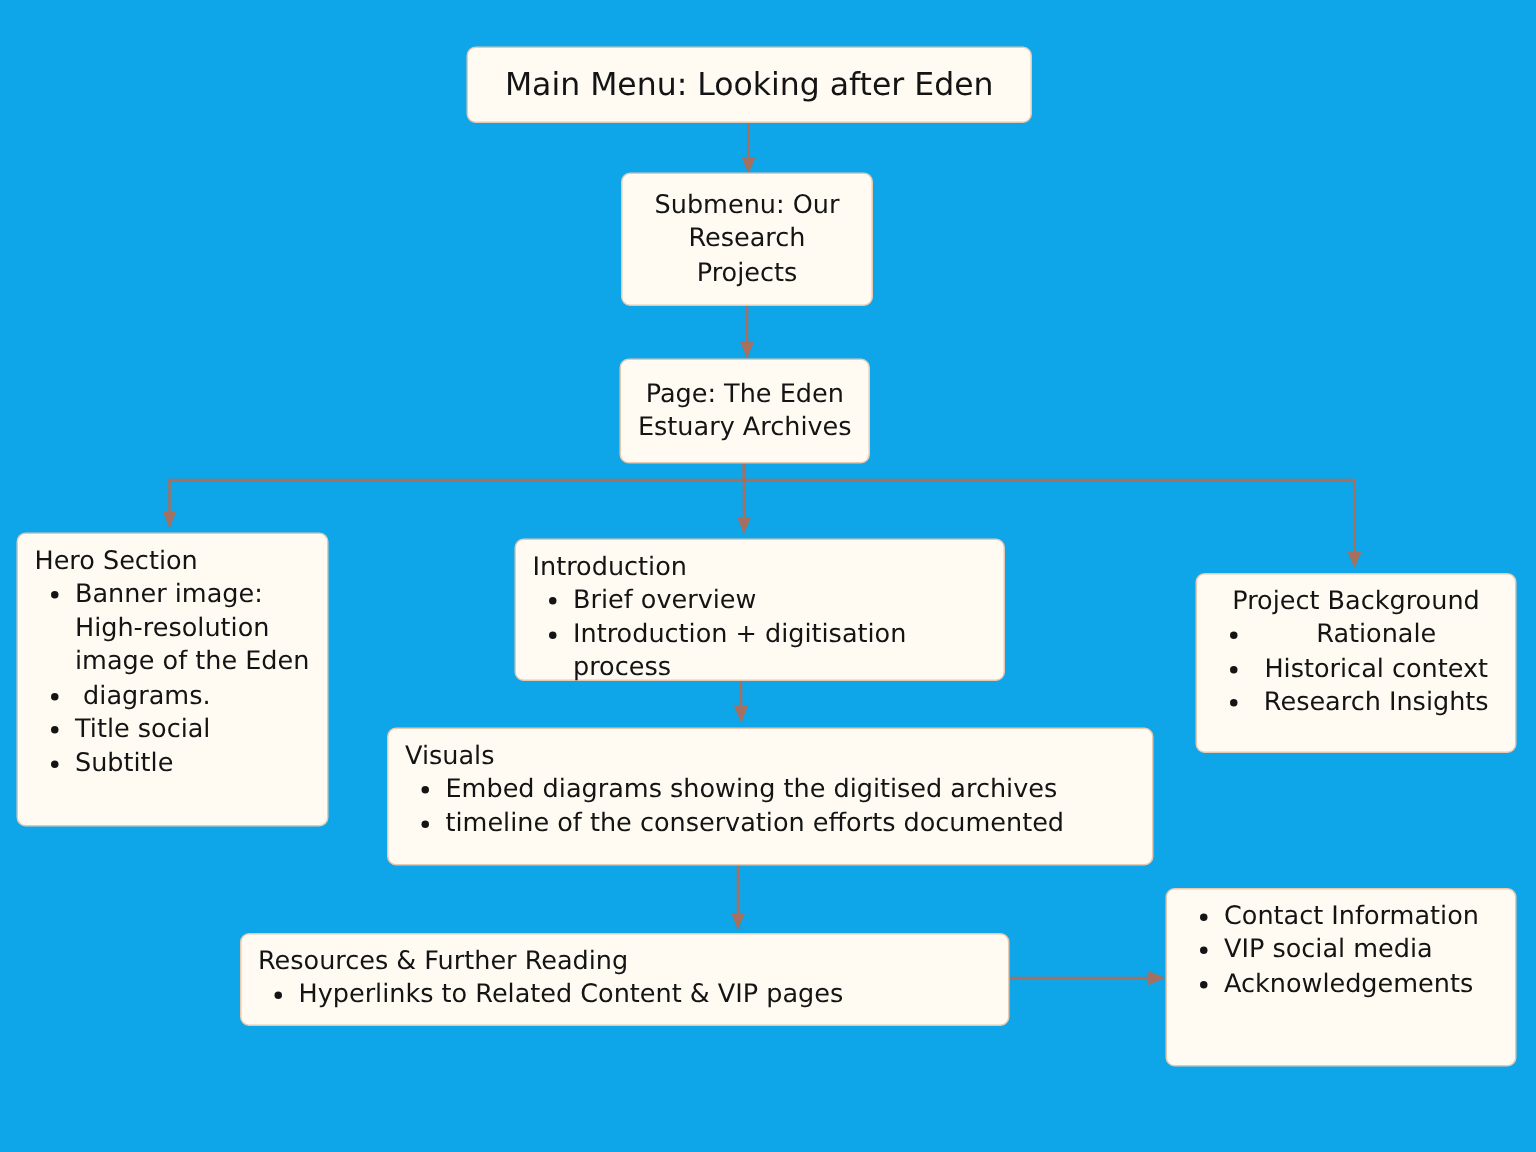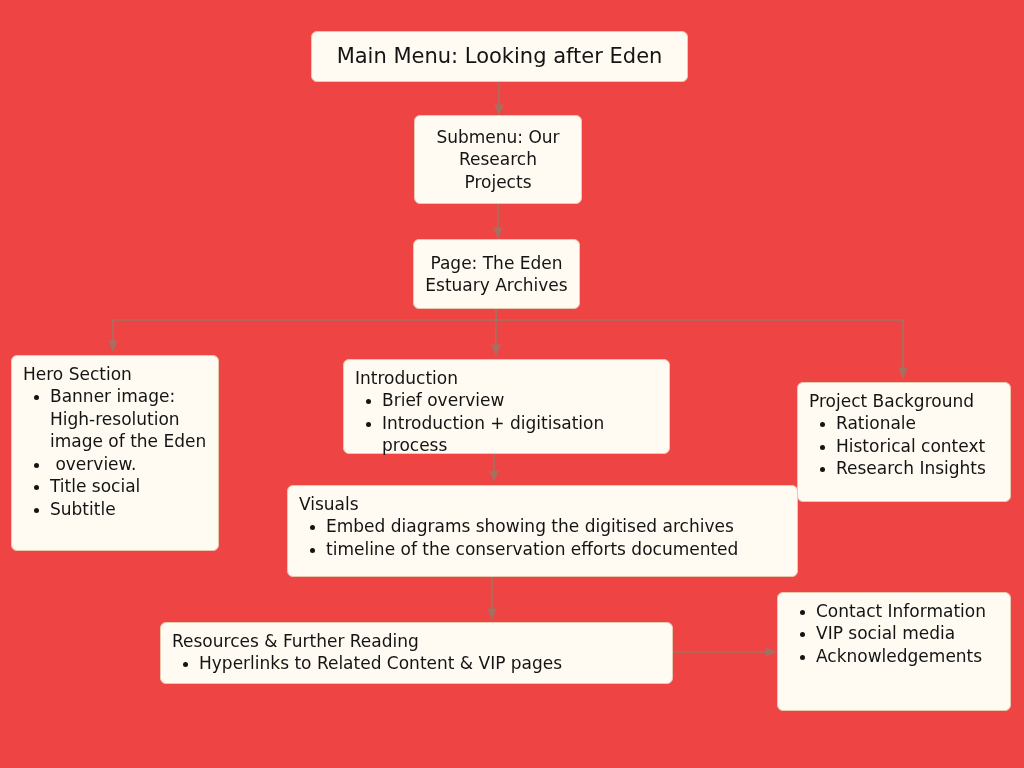--- a/index.html
+++ b/index.html
@@ -10,21 +10,21 @@
   body {
     width: 1024px;
     height: 768px;
     font-family: "DejaVu Sans", "Liberation Sans", sans-serif;
     overflow: hidden;
   }
   #canvas {
     position: relative;
     width: 1024px;
     height: 768px;
-    background: #ef4444;
+    background: #0ea5e9;
   }
   #edges {
     position: absolute;
     left: 0;
     top: 0;
     width: 1024px;
     height: 768px;
     pointer-events: none;
   }
   .node {
@@ -109,44 +109,44 @@
 
   <div class="node centered" style="left:413px; top:239px; width:167px; height:70px;">
     <span class="node-title">Page: The Eden
 Estuary Archives</span>
   </div>
 
   <div class="node" style="left:11px; top:355px; width:208px; height:196px;">
     <span class="node-title">Hero Section</span>
     <ul class="node-list">
       <li>Banner image: High-resolution image of the Eden</li>
-      <li> overview.</li>
+      <li> diagrams.</li>
       <li>Title social</li>
       <li>Subtitle</li>
     </ul>
   </div>
 
   <div class="node" style="left:343px; top:359px; width:327px; height:95px;">
     <span class="node-title">Introduction</span>
     <ul class="node-list">
       <li>Brief overview</li>
       <li>Introduction + digitisation process</li>
     </ul>
   </div>
 
-  <div class="node" style="left:797px; top:382px; width:214px; height:120px;">
+  <div class="node" style="left:797px; top:382px; width:214px; height:120px;text-align:center;">
     <span class="node-title">Project Background</span>
     <ul class="node-list">
       <li>Rationale</li>
       <li>Historical context</li>
       <li>Research Insights</li>
     </ul>
   </div>
 
-  <div class="node" style="left:258px; top:485px; width:511px; height:92px;margin-left:29px;">
+  <div class="node" style="left:258px; top:485px; width:511px; height:92px;">
     <span class="node-title">Visuals</span>
     <ul class="node-list">
       <li>Embed diagrams showing the digitised archives</li>
       <li>timeline of the conservation efforts documented</li>
     </ul>
   </div>
 
   <div class="node" style="left:160px; top:622px; width:513px; height:62px;">
     <span class="node-title">Resources &amp; Further Reading</span>
     <ul class="node-list">

